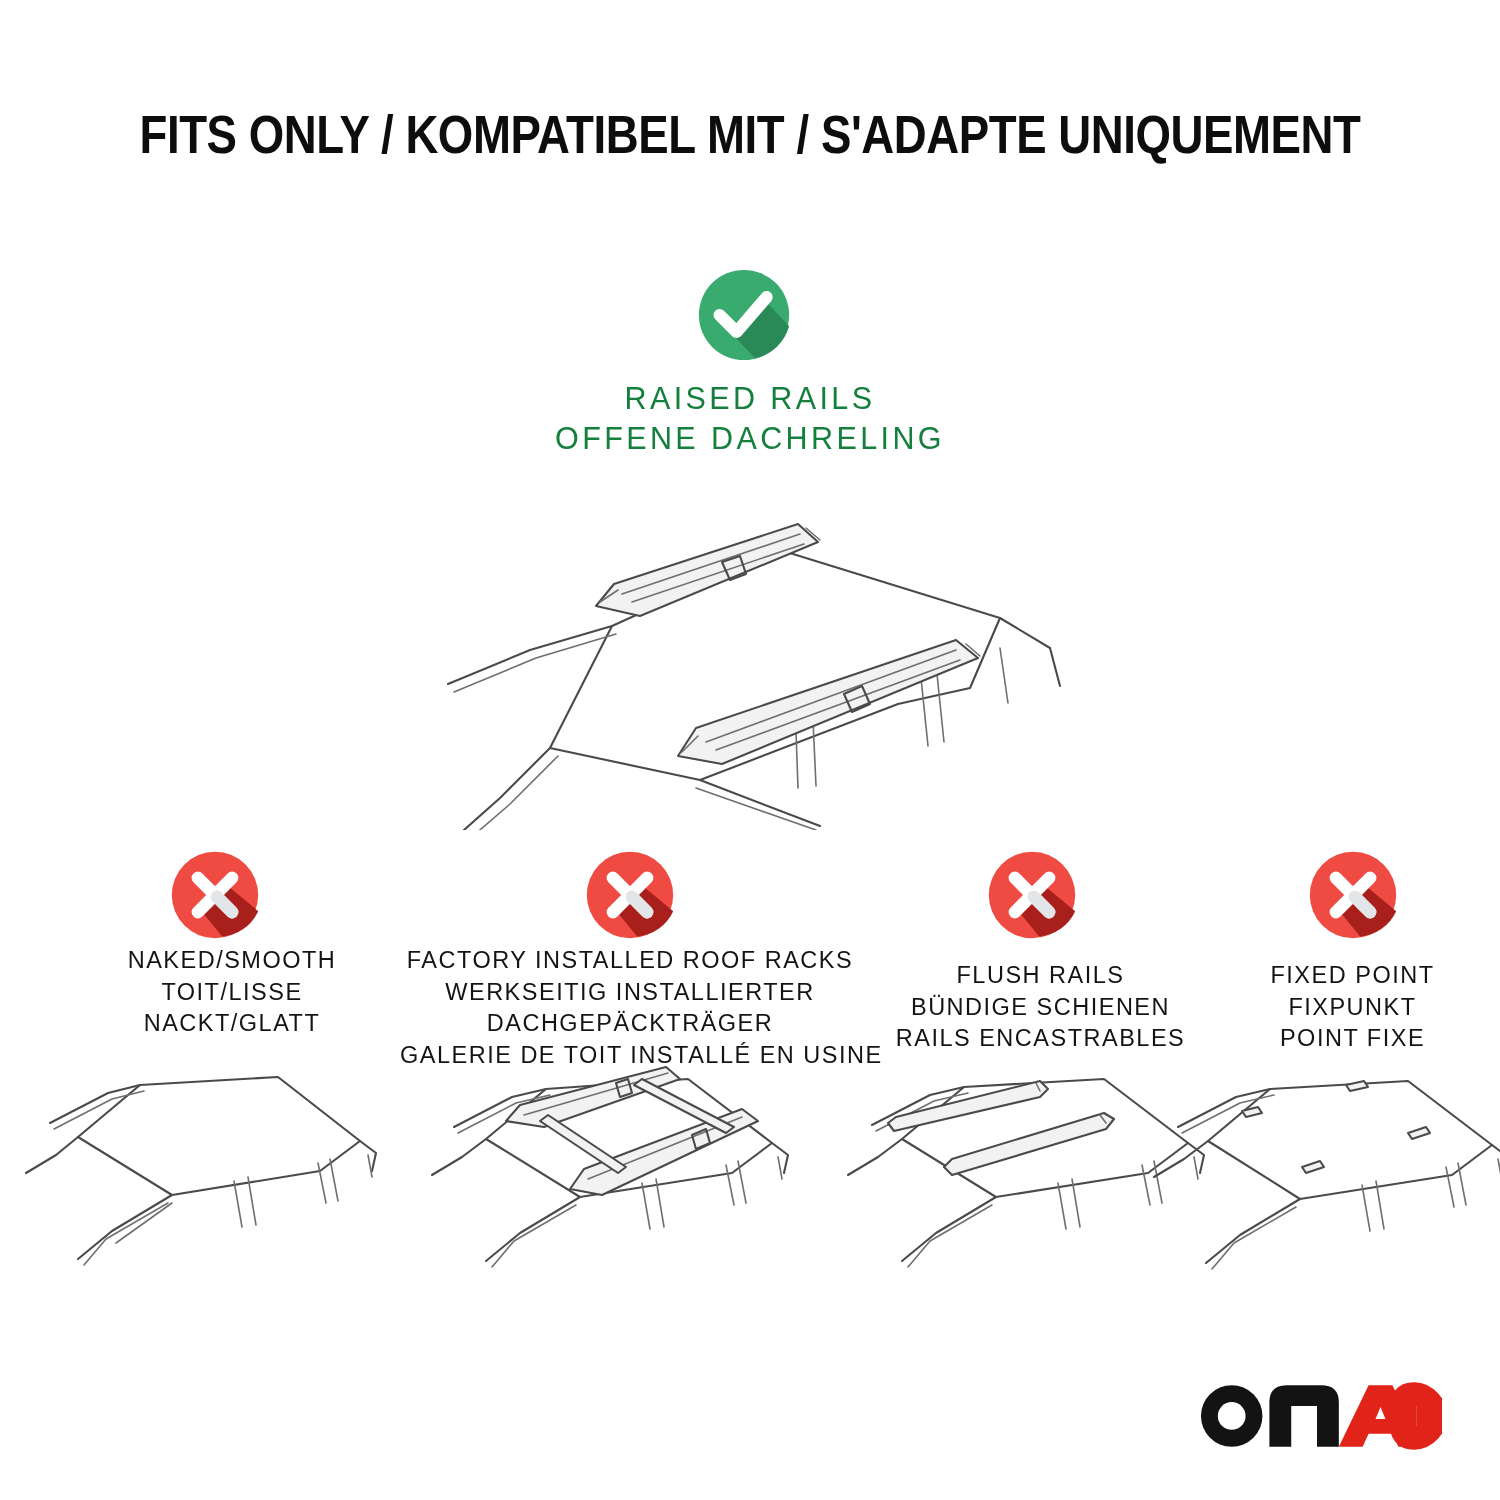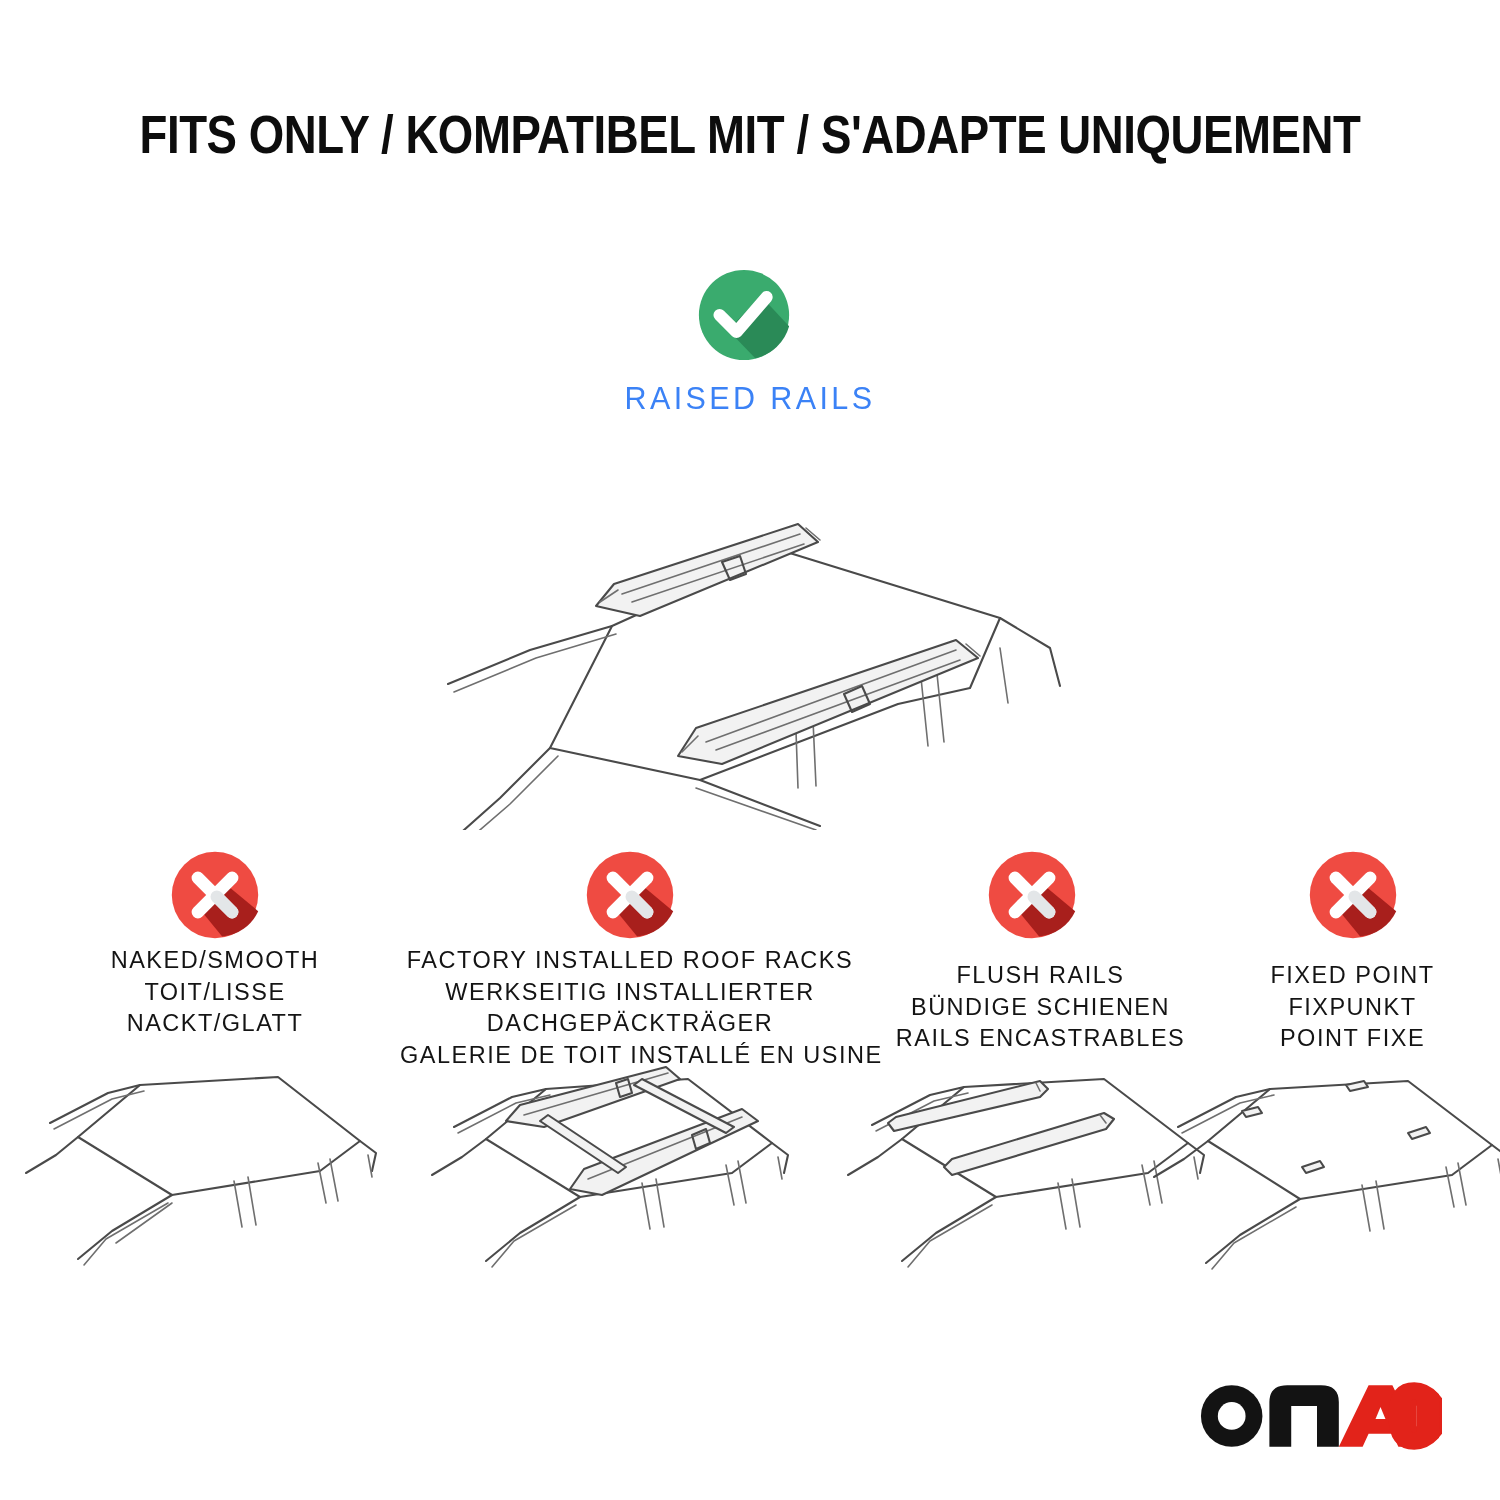--- a/index.html
+++ b/index.html
@@ -33,21 +33,21 @@
   
   .good-icon{ left:697px; top:268px; width:94px; height:94px; }
 
   .good-label{
     position:absolute;
     left:0; width:1500px; top:378px;
     text-align:center;
     font-size:30.5px;
     letter-spacing:3.4px;
     line-height:40px;
-    color:#3b82f6;
+    color:#15803d;
     font-weight:400;
   }
   .good-label div{ white-space:nowrap; }
 
   .good-art{ position:absolute; left:400px; top:498px; width:700px; height:332px; }
 
   
   .bad-col{ position:absolute; top:850px; }
   .bad-icon{ position:absolute; top:0; width:90px; height:90px; }
 
@@ -87,20 +87,21 @@
   <div class="icon-wrap good-icon">
     <svg viewBox="0 0 100 100">
       <circle cx="50" cy="50" r="48" fill="#3aab6e"></circle>
       <path d="M68 30 L98 62 A48 48 0 0 1 62 96 L33 66 Z" fill="#2a8a57"></path>
       <path d="M24 50 L42 68 L74 31" fill="none" stroke="#ffffff" stroke-width="13" stroke-linecap="round" stroke-linejoin="round"></path>
     </svg>
   </div>
 
   <div class="good-label">
     <div>RAISED RAILS</div>
+    <div>OFFENE DACHRELING</div>
   </div>
 
   <div class="good-art">
     <svg viewBox="0 0 700 332">
 
       <path class="la" d="M150 250 L212 128 L380 52 L600 120 L570 190 L498 206 L300 282 Z" fill="#fefefe"></path>
 
       <path class="la" d="M150 250 L100 300 L55 340"></path>
       <path class="la-thin" d="M158 258 L110 306 L66 344"></path>
 
@@ -139,21 +140,21 @@
   <div class="bad-col" style="left:0;width:430px;">
     <div class="icon-wrap bad-icon" style="left:170px;">
       <svg viewBox="0 0 100 100">
         <circle cx="50" cy="50" r="48" fill="#ef4b42"></circle>
         <path d="M62 38 L98 68 A48 48 0 0 1 58 96 L30 62 Z" fill="#a81f1c"></path>
         <path d="M31 31 L69 69" stroke="#ffffff" stroke-width="14" stroke-linecap="round"></path>
         <path d="M69 31 L31 69" stroke="#ffffff" stroke-width="14" stroke-linecap="round"></path>
         <path d="M52 52 L69 69" stroke="#e3e6e8" stroke-width="14" stroke-linecap="round"></path>
       </svg>
     </div>
-    <div class="bad-label" style="left:0; top:95px; width:430px;">
+    <div class="bad-label" style="left:17px; top:95px; width:430px;">
       <div>NAKED/SMOOTH</div>
       <div>TOIT/LISSE</div>
       <div>NACKT/GLATT</div>
     </div>
     <div class="bad-art" style="left:20px; top:205px; width:380px; height:230px;">
       <svg viewBox="0 0 380 230">
         <path class="la" d="M58 82 L120 30 L258 22 L340 86 L300 116 L152 140 Z" fill="#fefefe"></path>
         <path class="la" d="M58 82 L36 100 L6 118"></path>
         <path class="la" d="M120 30 L88 38 L30 68"></path>
         <path class="la-thin" d="M124 36 L92 44 L34 74"></path>

